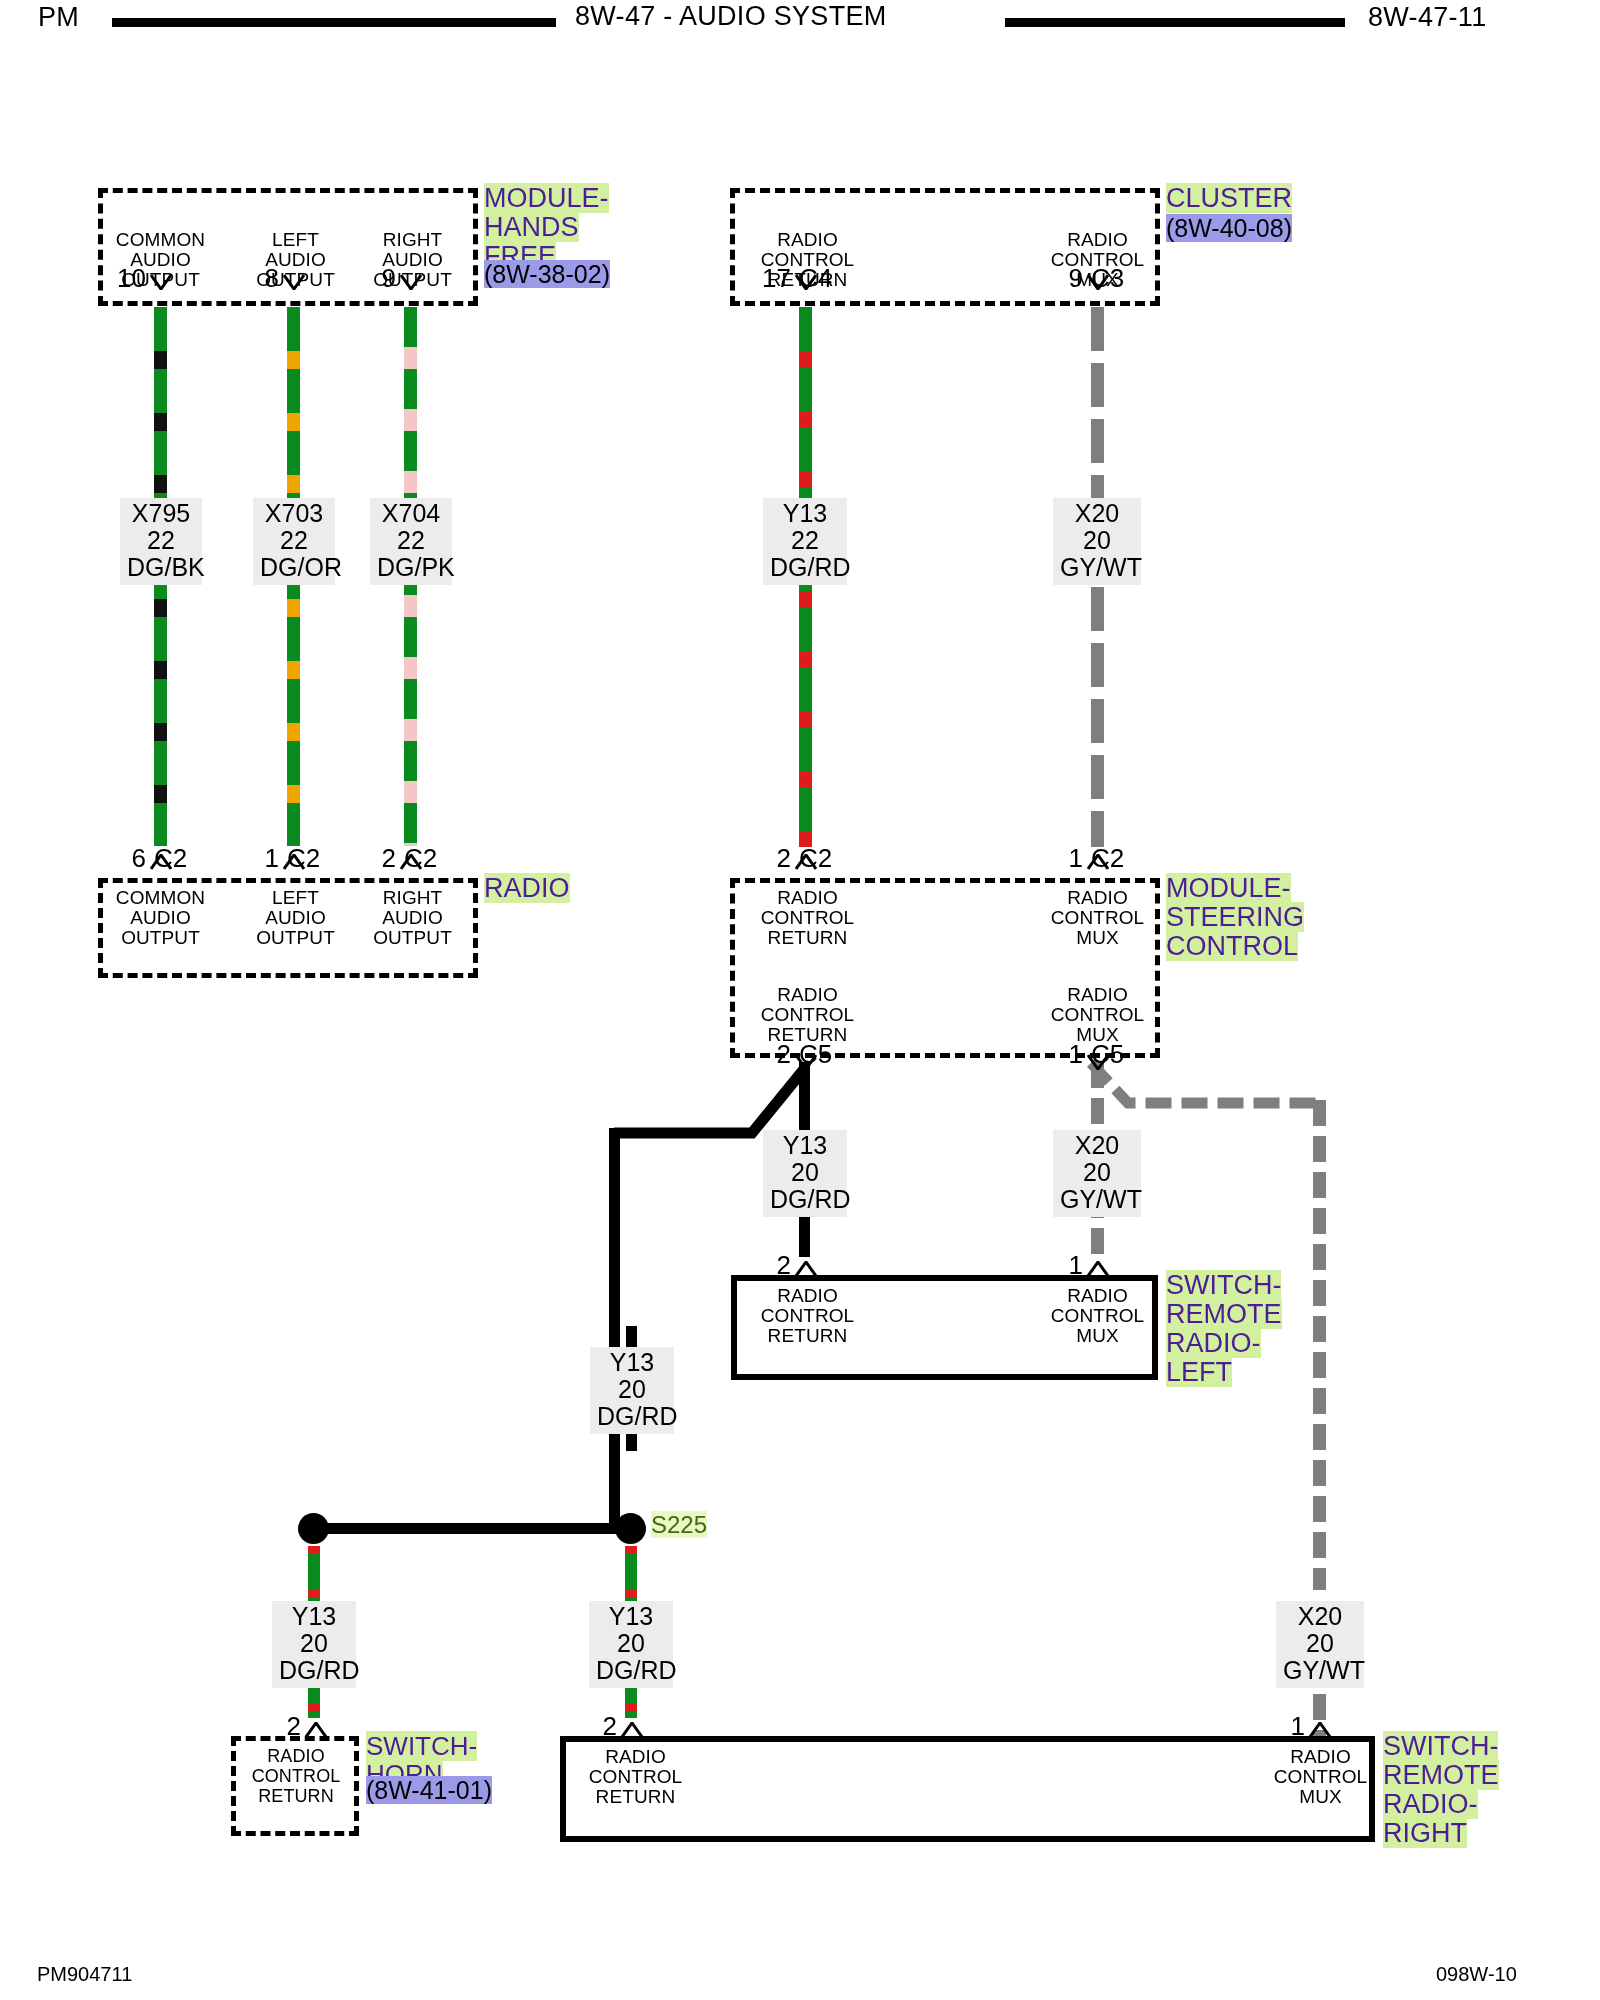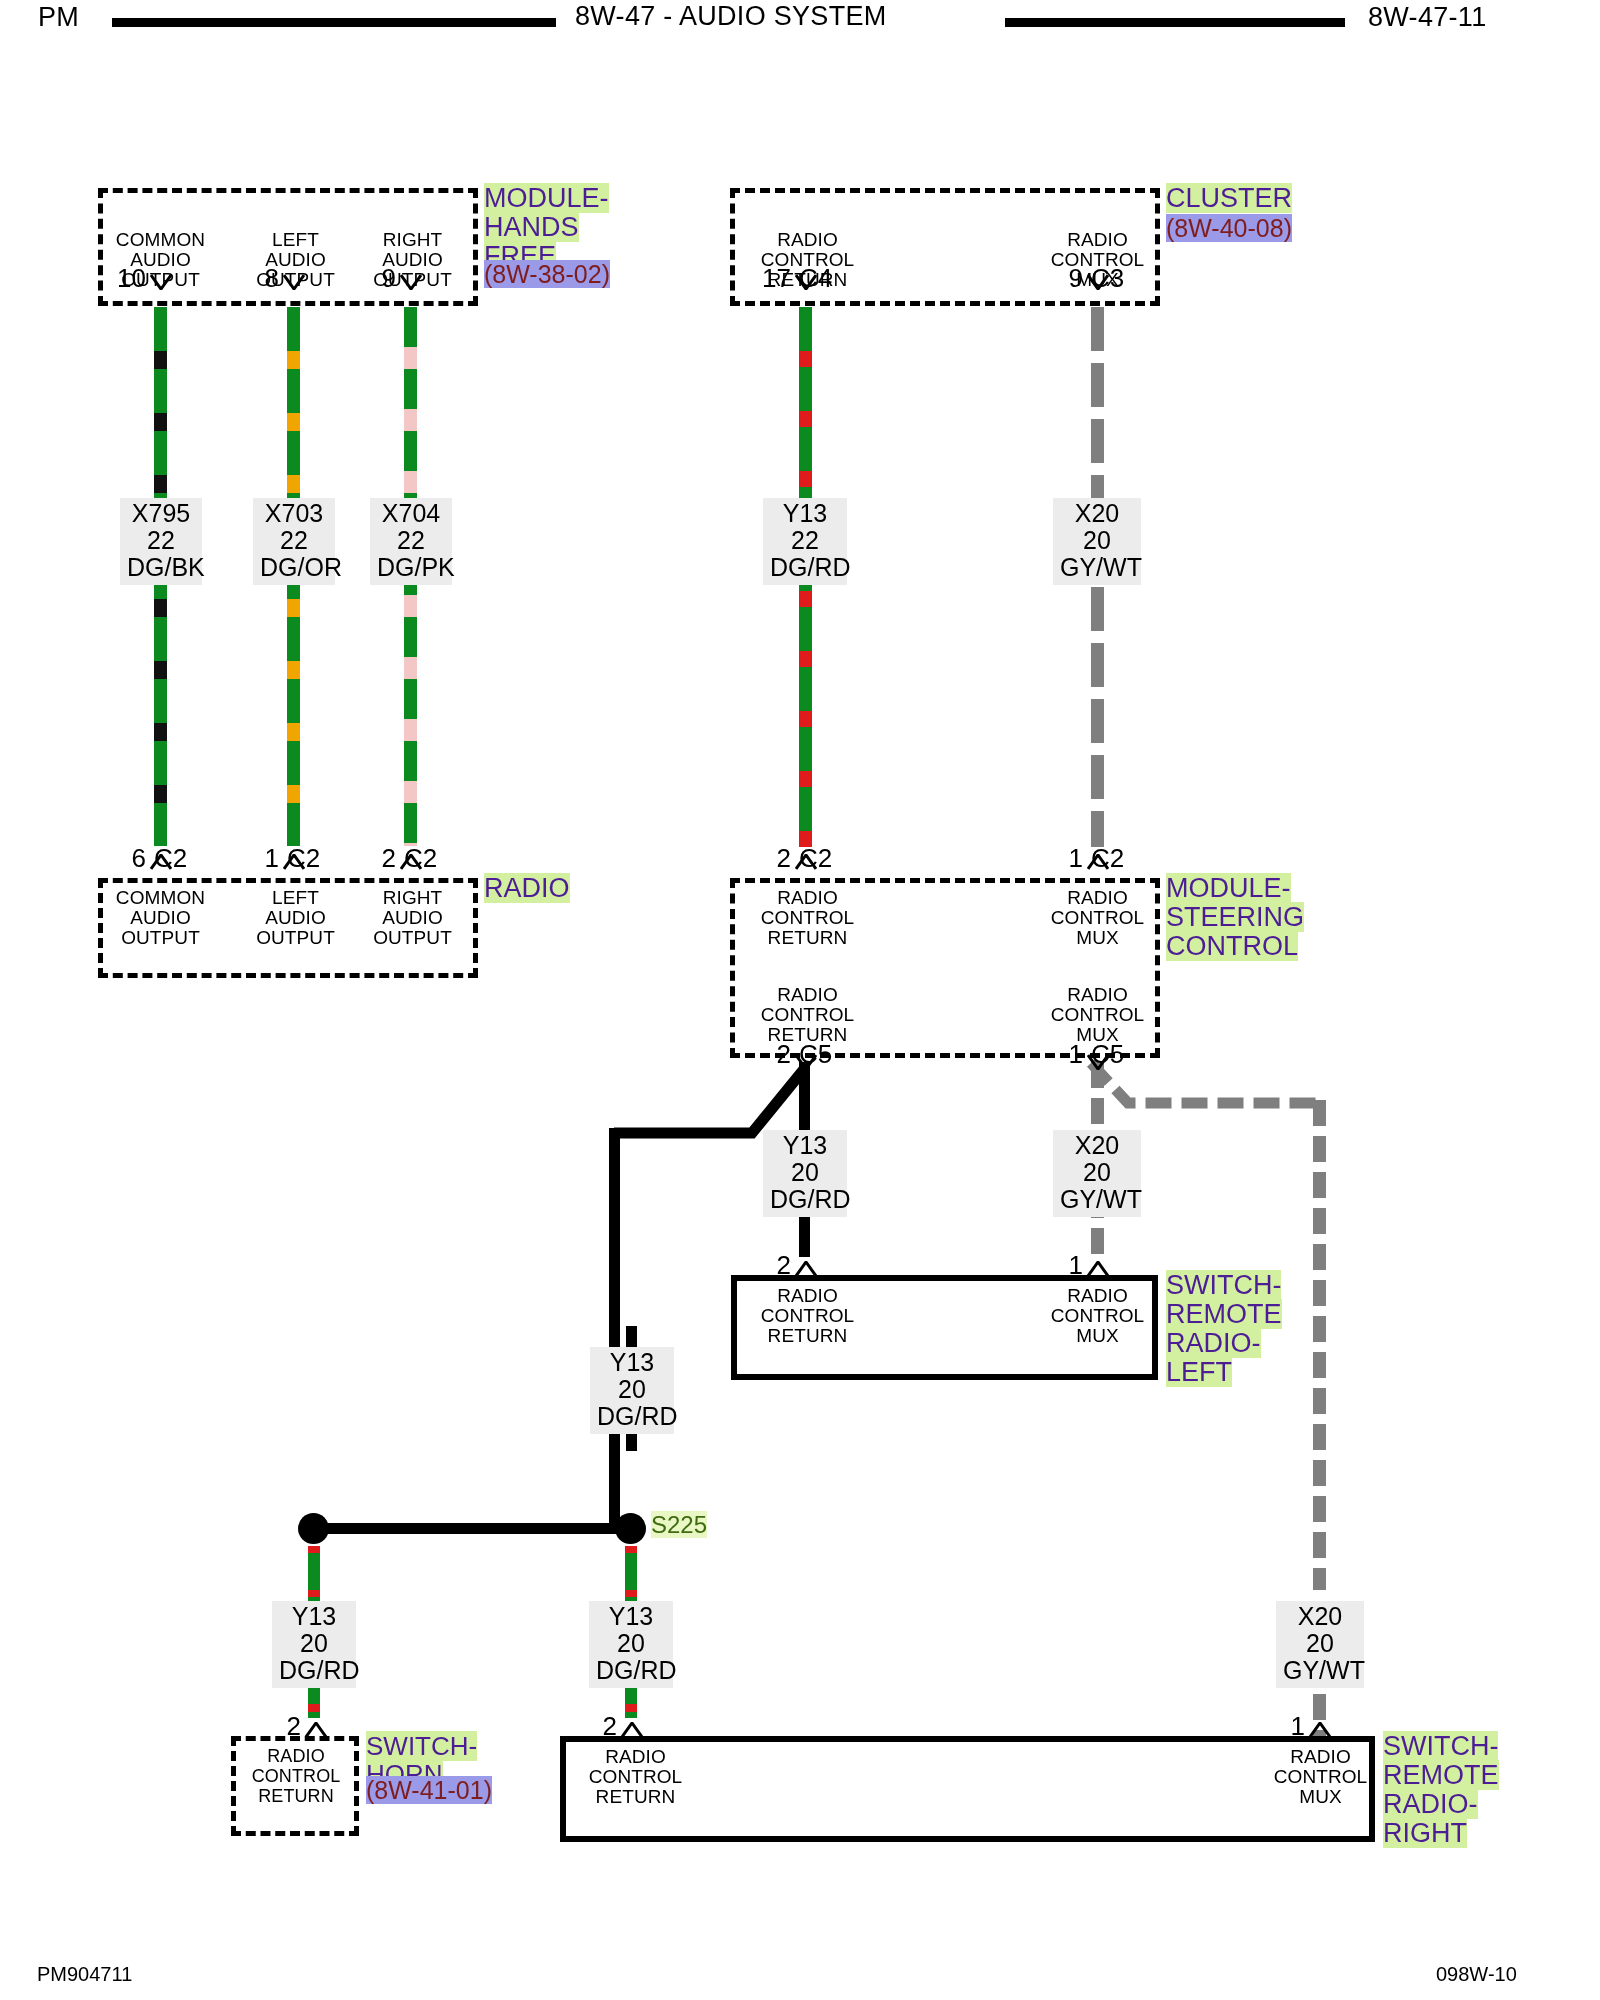--- a/index.html
+++ b/index.html
@@ -32,21 +32,21 @@
   }
 
   
   .tag {
     position:absolute; font-size:27px; line-height:29px;
     color:#4c1d95; white-space:pre-line;
   }
   .tag span.hl { background:#d3f0a0; }
   .tag-ref {
     position:absolute; font-size:25px; line-height:28px;
-    color:#7f1d1d; white-space:nowrap;text-align:center;
+    color:#000000; white-space:nowrap;text-align:center;
   }
   .tag-ref span.hl { background:#9a9ae8; }
   .splice-tag {
     position:absolute; font-size:24px; color:#3f6b10; white-space:nowrap;
   }
   .splice-tag span.hl { background:#e8f7c4; }
 
   
   .pin { position:absolute; }
   .pin .num {

